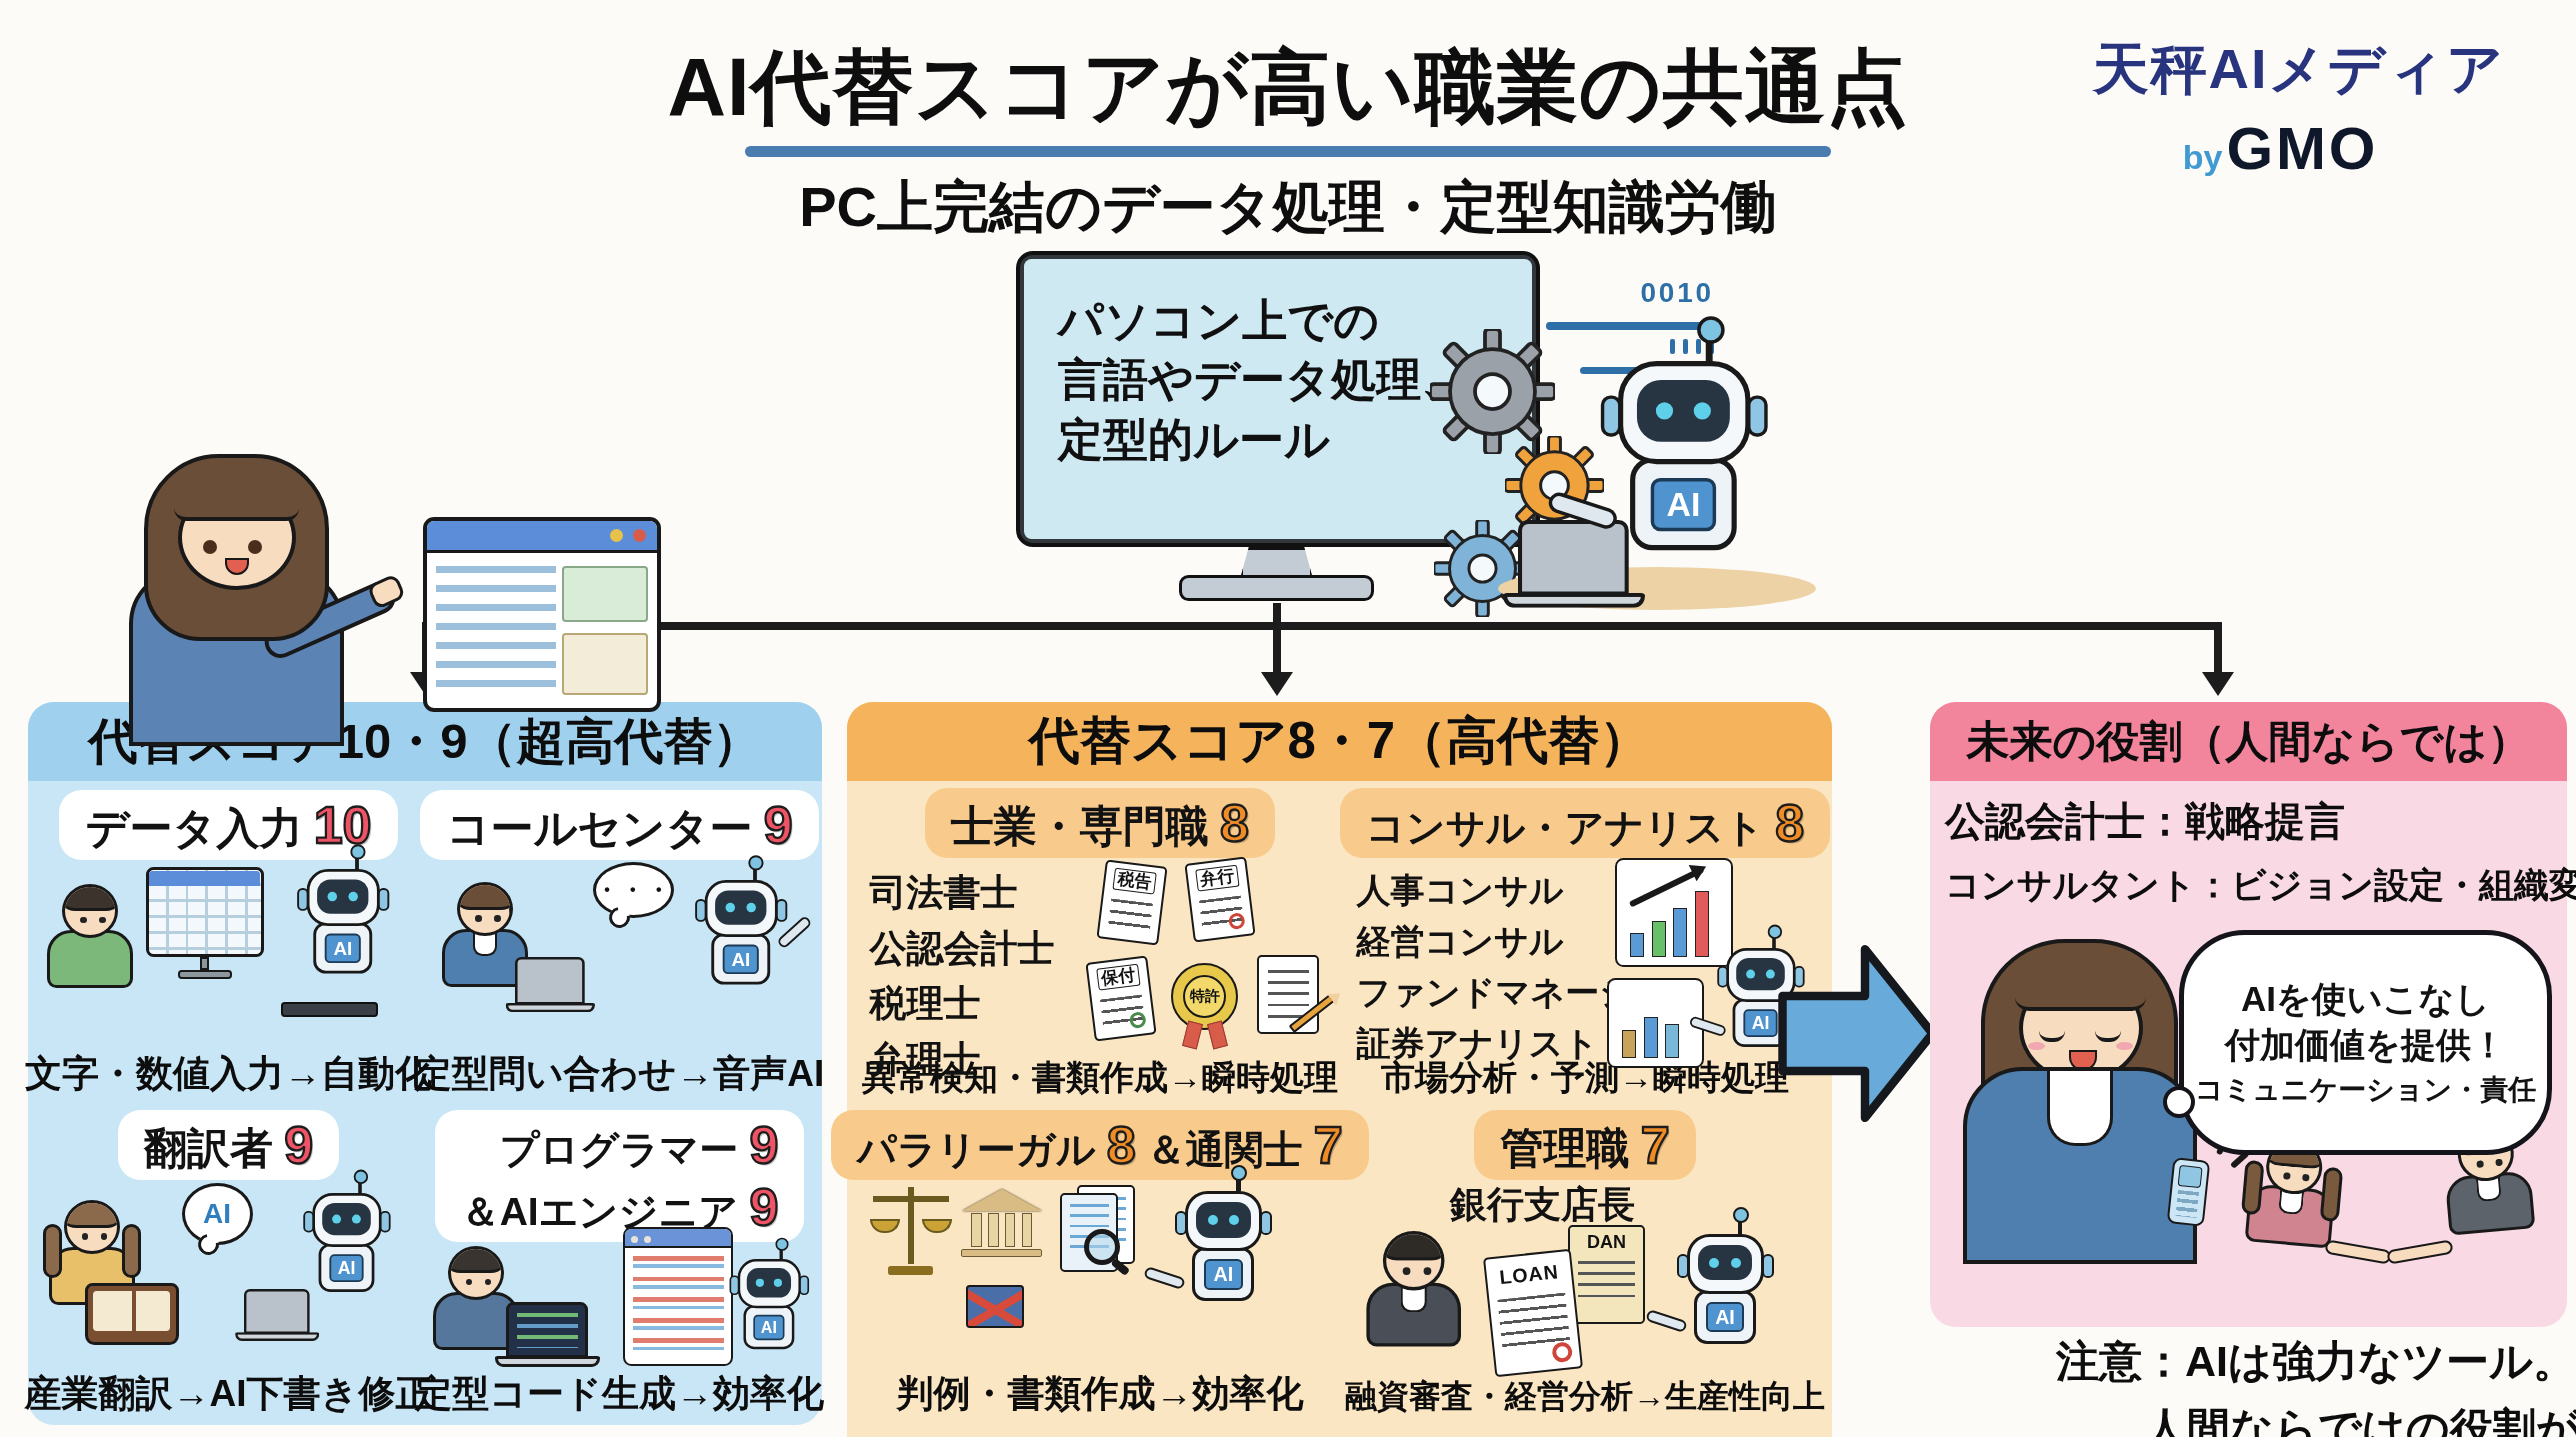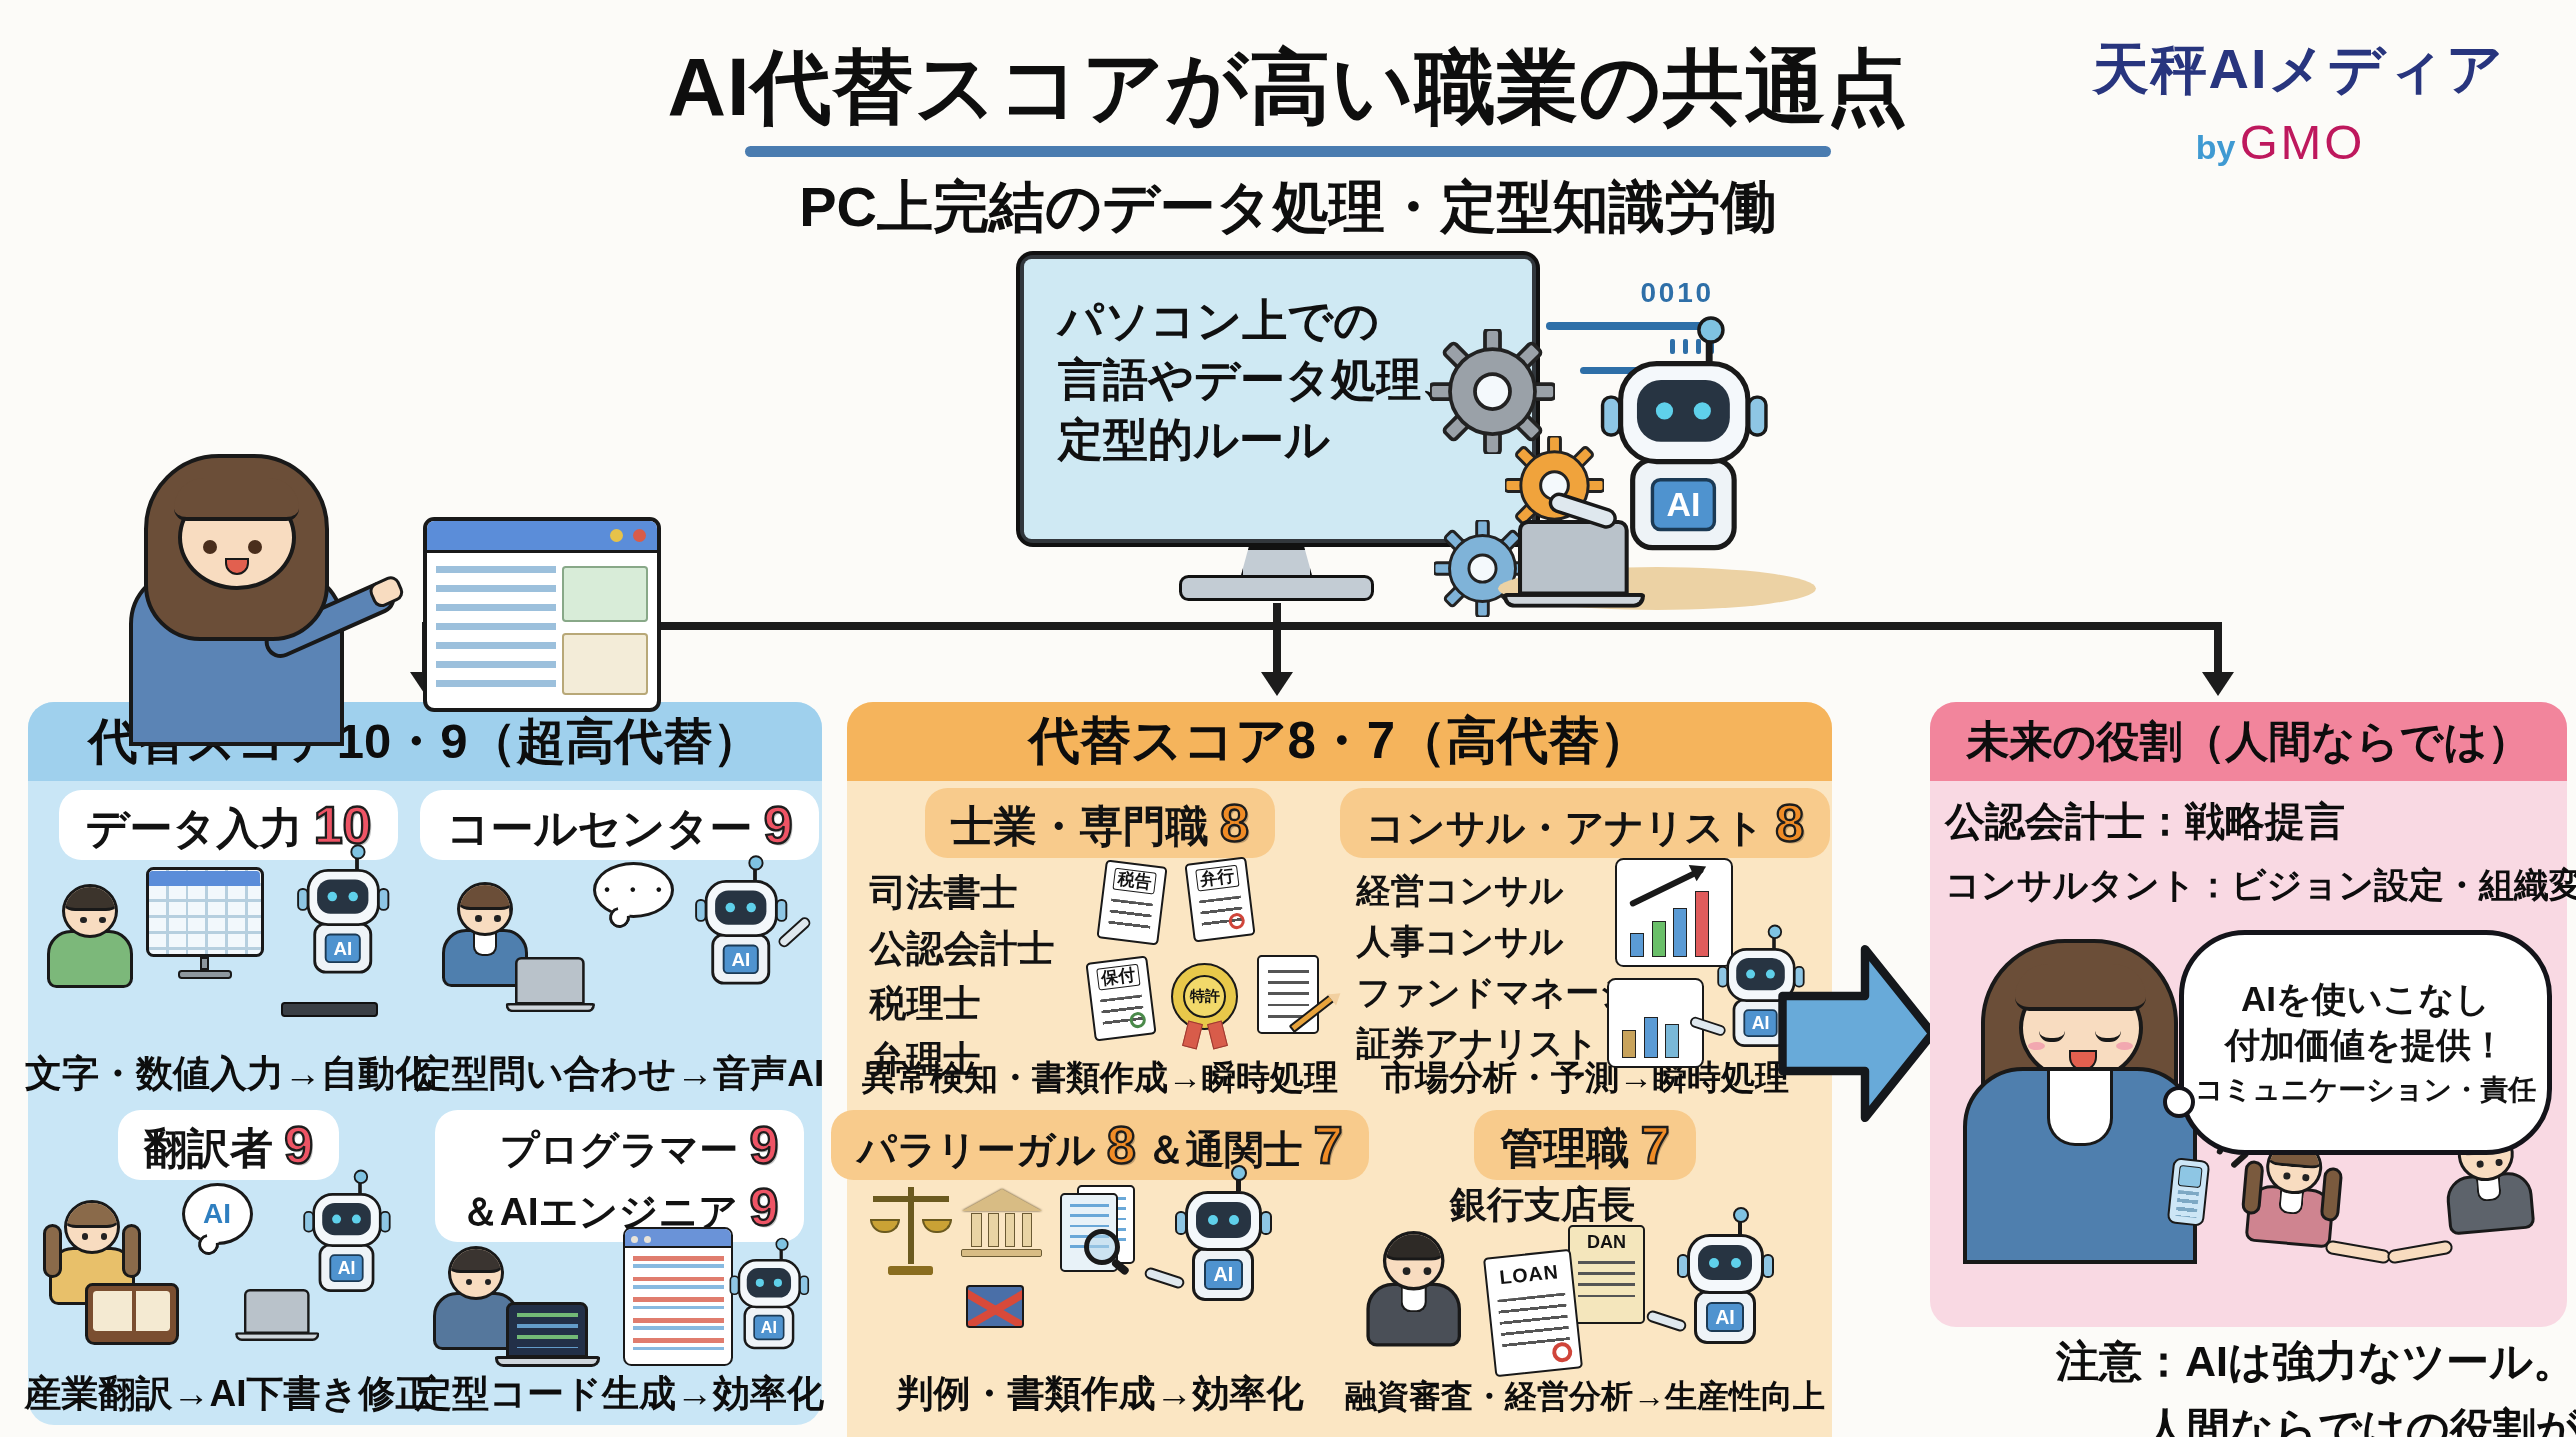--- a/index.html
+++ b/index.html
@@ -20,21 +20,21 @@
     border-radius:5.6px; background:#4a7cb0;
   }
   .sub-title {
     position:absolute; left:0; right:0; top:170px; text-align:center;
     font-size:56px; font-weight:900; color:#0e0e0e;
   }
   .logo { position:absolute; right:15px; top:32px; width:524px; text-align:center; }
   .logo-brand { font-size:56px; font-weight:900; color:#28357e; letter-spacing:1.9px; }
   .logo-by-row { margin-top:5.6px; margin-right:37px; }
   .logo-by { font-size:34px; font-weight:700; color:#3f9ad2; }
-  .logo-gmo { font-size:49px; font-weight:400; color:#be185d; letter-spacing:2.8px; }
+  .logo-gmo { font-size:60px; font-weight:700; color:#0f172a; letter-spacing:2.8px; }
 
   
   .monitor-bezel {
     position:absolute; left:1016px; top:251px; width:524px; height:296px;
     background:#32373c; border:4.7px solid #111; border-radius:17px; padding:4px;
   }
   .monitor-screen {
     width:100%; height:100%; background:#cfe9f3; border-radius:7.5px;
     padding:32px 0 0 34px;
   }
@@ -647,22 +647,22 @@
       </div>
       <div class="caption sm">異常検知・書類作成→瞬時処理</div>
     </div>
 
     <div class="cell" style="left:500px;top:86px;width:476px;height:313px">
       <div class="job-card orange2" style="font-size:39px">
         <span>コンサル・アナリスト</span><span class="score orange">8</span>
       </div>
       <div class="illus" style="width:100%">
         <ul class="job-list sm" style="position:absolute;left:9.4px;top:7.5px">
+          <li>人事コンサル</li>
           <li>経営コンサル</li>
-          <li>人事コンサル</li>
           <li>ファンドマネージャー</li>
           <li>証券アナリスト</li>
         </ul>
         <div class="chart-card" style="left:268px;top:0">
           <div class="trend"></div>
           <div class="bars">
             <i style="height:24px;background:#5b9bd5"></i>
               <i style="height:36px;background:#6abf69"></i>
             <i style="height:49px;background:#5b9bd5"></i>
               <i style="height:66px;background:#e05c5c"></i>

